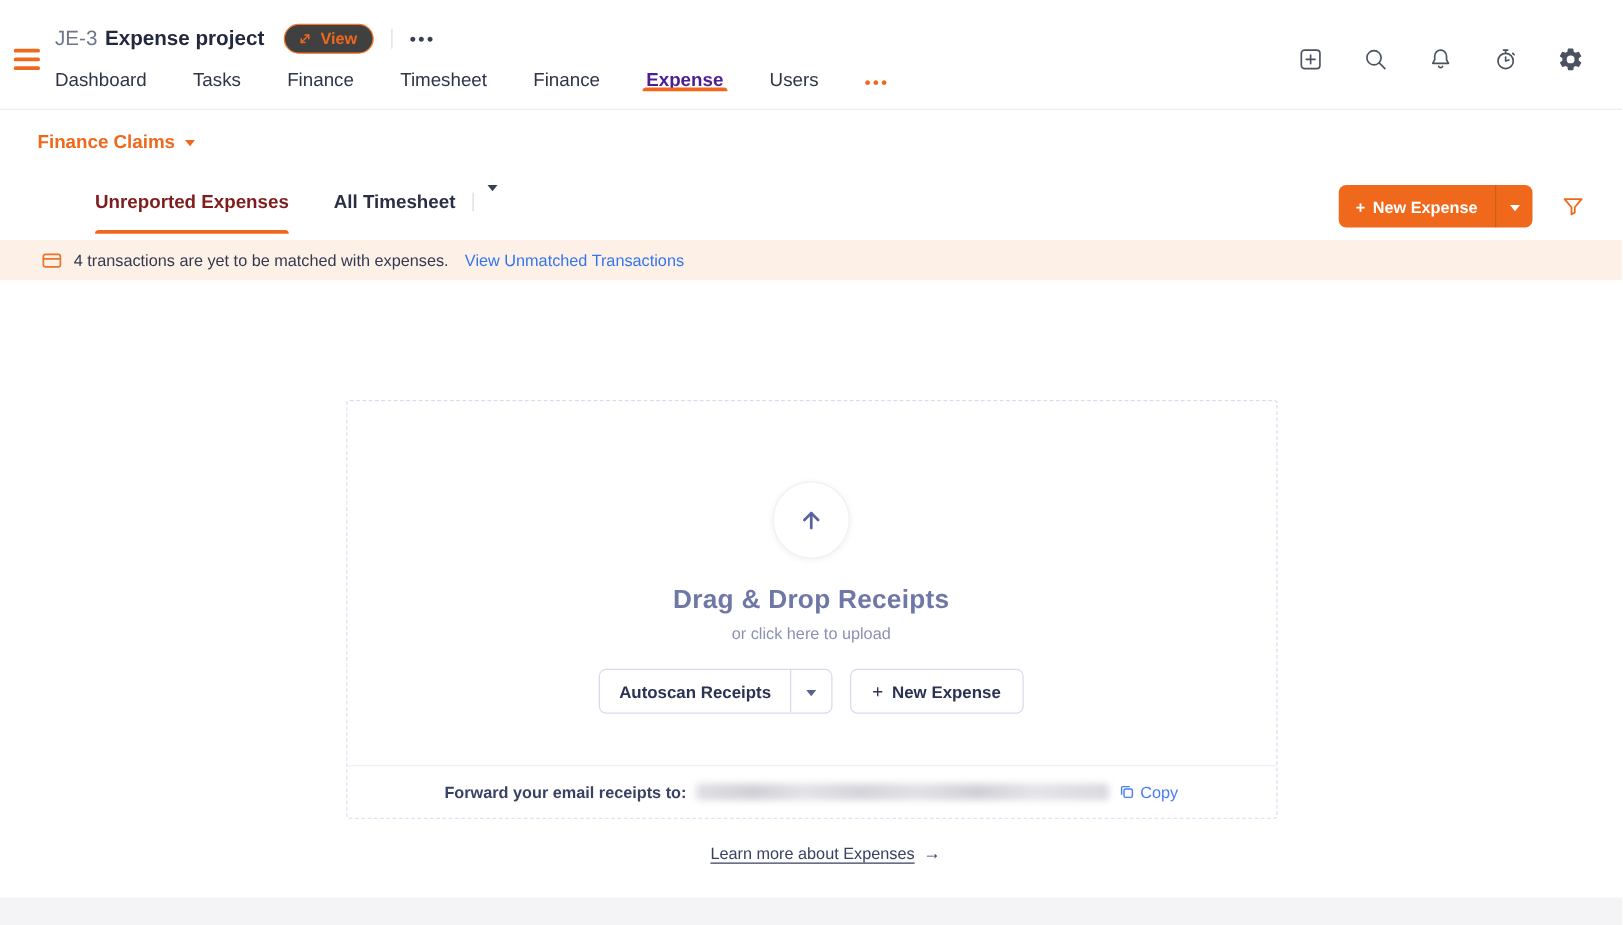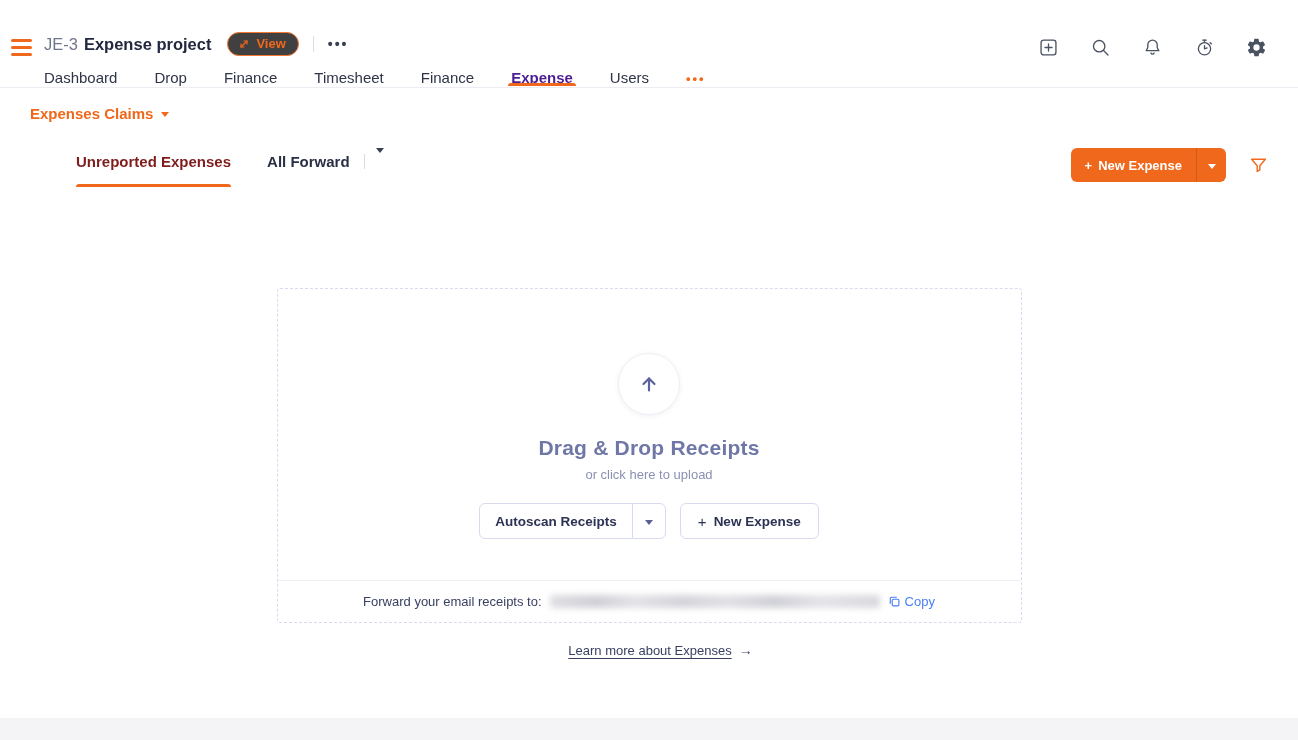--- a/index.html
+++ b/index.html
@@ -3,21 +3,21 @@
 <meta charset="utf-8">
 <style>
   * { margin:0; padding:0; box-sizing:border-box; }
   body { font-family:"Liberation Sans","DejaVu Sans",sans-serif; background:#fff; }
   .page { width:1298px; height:740px; position:relative; overflow:hidden; background:#fff; }
 
   
   .header { position:relative; height:88px; border-bottom:1px solid #ECECF2; padding-left:44px; }
   .burger { position:absolute; left:11px; top:39px; width:21px; cursor:pointer; }
   .burger span { display:block; height:3.2px; background:#F0681C; border-radius:2px; margin-bottom:3.6px; }
-  .title-row { display:flex; align-items:center; padding-top:32px; }
+  .title-row { display:flex; align-items:center; padding-top:19px; }
   .proj-code { font-size:16.5px; color:#70778B; margin-right:6px; }
   .proj-name { font-size:16.5px; font-weight:700; color:#23283E; }
   .view-btn { display:inline-flex; align-items:center; gap:6px; margin-left:16px; border:1.5px solid #F5772F;
               color:#F0681C; border-radius:15px; padding:3px 12px 4px 10px; font-size:13px; font-weight:700; cursor:pointer; background:#404040; }
   .head-div { width:1px; height:16px; background:#DCDEE6; margin:0 14px; }
   .more-dots { font-size:14px; font-weight:700; color:#3A4053; letter-spacing:2px; cursor:pointer; }
   .top-nav { display:flex; gap:37px; margin-top:13px; }
   .nav-item { position:relative; font-size:15px; color:#2F3447; cursor:pointer; }
   .nav-item.active { color:#4c1d95; font-weight:700; }
   .nav-item.active::after { content:''; position:absolute; left:-3px; right:-3px; bottom:0; height:3.5px;
@@ -62,21 +62,21 @@
   .dz-buttons { display:flex; gap:14px; margin-top:21px; }
   .split-btn { display:flex; border:1px solid #D8DBEE; border-radius:6px; height:36px; background:#fff; overflow:hidden; }
   .split-main { display:flex; align-items:center; padding:0 15px; font-size:13.5px; font-weight:600; color:#2C3254; cursor:pointer; }
   .split-caret { display:flex; align-items:center; justify-content:center; width:33px; border-left:1px solid #D8DBEE; cursor:pointer; }
   .split-caret .caret { border-top-color:#596092; border-left-width:4px; border-right-width:4px; }
   .plain-btn { display:flex; align-items:center; gap:7px; border:1px solid #D8DBEE; border-radius:6px; height:36px;
                padding:0 17px; font-size:13.5px; font-weight:600; color:#2C3254; background:#fff; cursor:pointer; }
   .plain-btn .plus { font-size:15px; font-weight:400; color:#2C3254; }
   .dz-footer { position:absolute; left:0; right:0; bottom:0; height:42px; border-top:1px solid #EFEFF6;
                display:flex; align-items:center; justify-content:center; gap:8px; }
-  .fwd-label { font-size:13px; color:#3A4063; }
+  .fwd-label { font-size:13px; color:#3A4063;font-weight:bold; }
   .redacted { width:330px; height:13px; border-radius:2px; filter:blur(3px);
               background:linear-gradient(90deg,#dfdfe3 0%,#cfcfd6 14%,#e3e3e7 26%,#d3d3da 40%,#e1e1e5 54%,#cfcfd7 68%,#e4e4e8 82%,#d8d8de 100%); }
   .copy-link { display:flex; align-items:center; gap:4px; font-size:13px; color:#4A7DF5; cursor:pointer; }
 
   
   .learn-row { display:flex; justify-content:center; align-items:center; gap:7px; margin-top:19px; cursor:pointer; }
   .learn-label { font-size:13px; color:#3A4063; text-decoration:underline; text-underline-offset:3px;margin-left:23px; }
   .learn-arrow { font-size:14px; color:#3A4063; }
 
   .bottom-strip { position:absolute; left:0; right:0; bottom:0; height:22px; background:#F4F4F6; }
@@ -103,21 +103,21 @@
             <path d="M10 15 h-5 v-5"></path>
         </svg>
         <span>View</span>
       </span>
       <span class="head-div"></span>
       <span class="more-dots">•••</span>
     </div>
 
     <div class="top-nav">
       <div class="nav-item">Dashboard</div>
-      <div class="nav-item">Drop</div>
+      <div class="nav-item">Tasks</div>
       <div class="nav-item">Finance</div>
       <div class="nav-item">Timesheet</div>
       <div class="nav-item">Finance</div>
       <div class="nav-item active">Expense</div>
       <div class="nav-item">Users</div>
       <div class="nav-more">•••</div>
     </div>
 
     <div class="head-icons">
       <svg width="21" height="21" viewBox="0 0 24 24" fill="none" stroke="#4A5160" stroke-width="1.5" stroke-linecap="round">
@@ -139,27 +139,27 @@
           <path d="M12 3.7v2.2"></path>
           <path d="M18.5 6.5l1.3 1.3"></path>
       </svg>
       <svg width="21" height="21" viewBox="0 0 24 24" fill="#4A5160">
         <path fill-rule="evenodd" d="M19.4 13c.05-.32.1-.65.1-1s-.05-.68-.1-1l2.1-1.65a.5.5 0 0 0 .12-.64l-2-3.46a.5.5 0 0 0-.6-.22l-2.5 1a7.3 7.3 0 0 0-1.7-1l-.4-2.61A.5.5 0 0 0 13.9 2h-4a.5.5 0 0 0-.5.42l-.37 2.61c-.63.26-1.2.6-1.73 1l-2.48-1a.5.5 0 0 0-.6.22l-2 3.46a.5.5 0 0 0 .12.64L4.54 11c-.05.32-.08.65-.08 1s.03.68.08 1l-2.1 1.65a.5.5 0 0 0-.13.64l2 3.46c.12.22.38.3.6.22l2.5-1c.52.4 1.1.74 1.72 1l.38 2.61c.04.24.25.42.5.42h4c.24 0 .46-.18.5-.42l.37-2.61c.63-.26 1.2-.6 1.72-1l2.49 1c.23.09.48 0 .6-.22l2-3.46a.5.5 0 0 0-.12-.64L19.4 13zM12 15.6a3.6 3.6 0 1 1 0-7.2 3.6 3.6 0 0 1 0 7.2z"></path>
       </svg>
     </div>
   </div>
 
   <div class="claims-row">
-    <span class="claims-label">Expenses Claims</span>
+    <span class="claims-label">Finance Claims</span>
     <span class="caret"></span>
   </div>
 
   <div class="tabs-row">
     <div class="tab active">Unreported Expenses</div>
-    <div class="tab inactive">All Forward</div>
+    <div class="tab inactive">All Timesheet</div>
     <div class="tab-div"></div>
     <div class="tab-caret"><span class="caret"></span></div>
 
     <div class="actions">
       <div class="new-exp-btn">
         <div class="new-exp-main">
           <span>+</span>
           <span>New Expense</span>
         </div>
         <div class="new-exp-caret">
@@ -167,20 +167,28 @@
           </div>
       </div>
       <div class="filter-icon">
         <svg width="19" height="19" viewBox="0 0 20 20" fill="none" stroke="#F0681C" stroke-width="1.5" stroke-linejoin="round">
           <path d="M2.8 3.5h14.4L11.4 10.3v4.4l-2.8 1.6v-6L2.8 3.5z"></path>
         </svg>
       </div>
     </div>
   </div>
 
+  <div class="alert-bar">
+    <svg width="17" height="17" viewBox="0 0 20 20" fill="none" stroke="#E8742C" stroke-width="1.6" stroke-linecap="round">
+      <rect x="2" y="4.2" width="16" height="11.6" rx="2"></rect>
+        <path d="M2 8.4h16"></path>
+    </svg>
+    <span class="alert-text">4 transactions are yet to be matched with expenses.</span>
+    <span class="alert-link">View Unmatched Transactions</span>
+  </div>
 
   <div class="dropzone">
     <div class="up-circle">
       <svg width="22" height="22" viewBox="0 0 24 24" fill="none" stroke="#5A62A2" stroke-width="2.4" stroke-linecap="round" stroke-linejoin="round">
         <path d="M12 19V6"></path>
           <path d="M6 12l6-6 6 6"></path>
       </svg>
     </div>
     <div class="dz-title">Drag &amp; Drop Receipts</div>
     <div class="dz-sub">or click here to upload</div>

